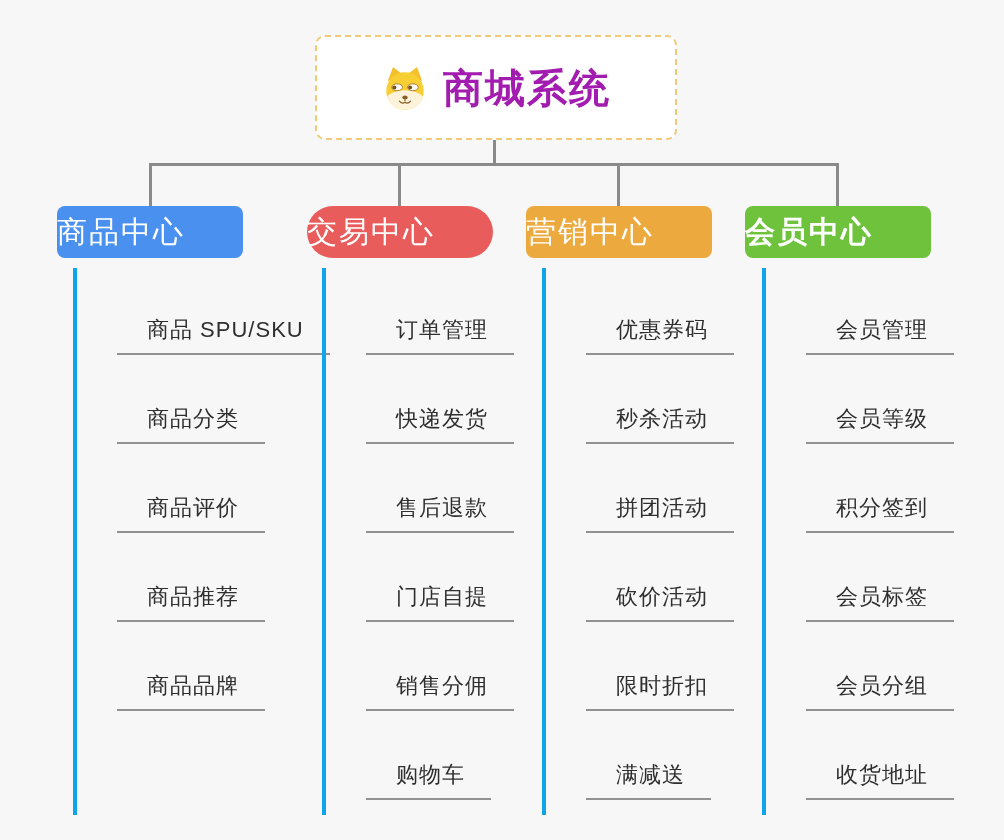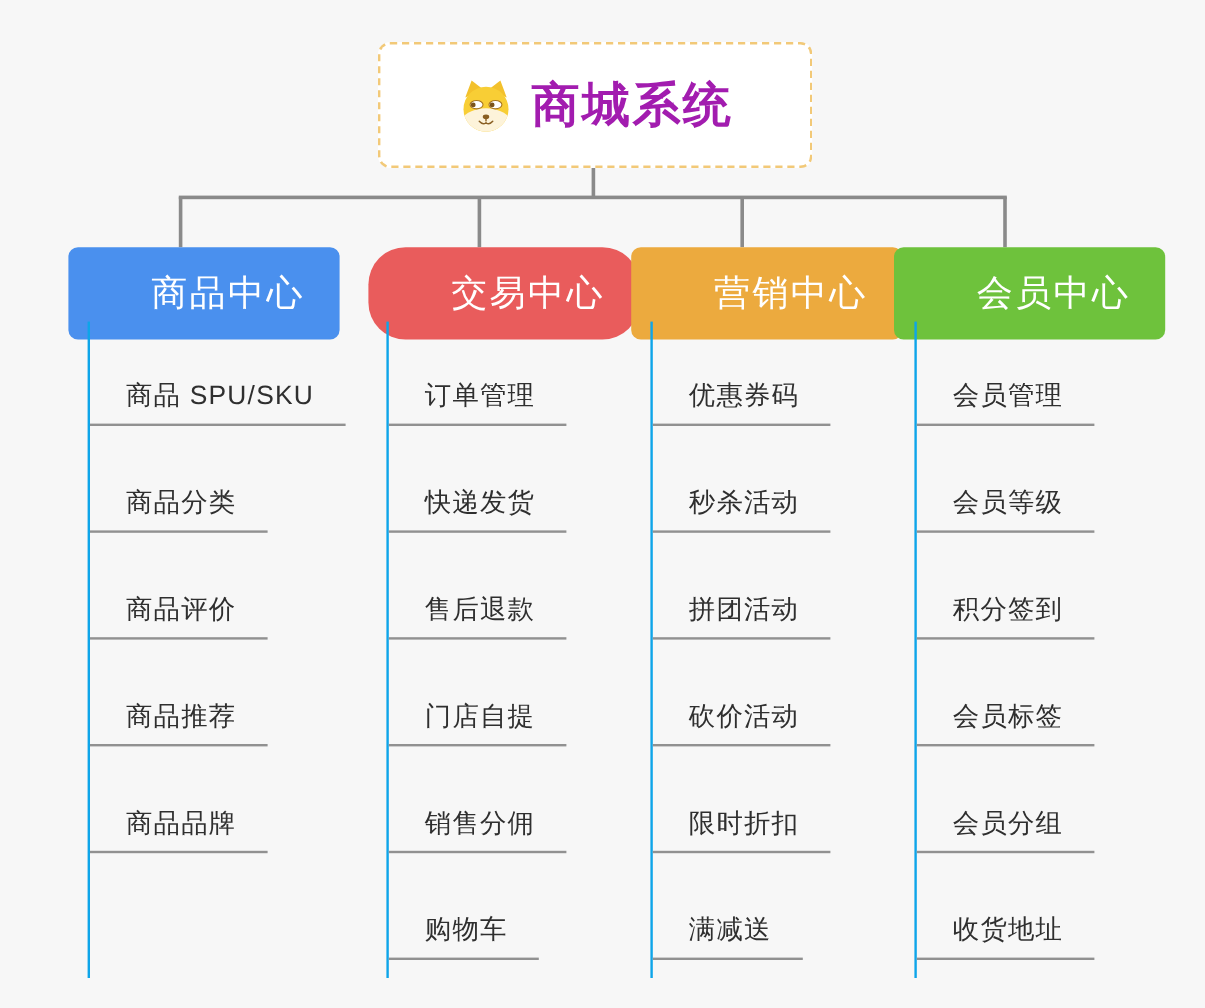--- a/index.html
+++ b/index.html
@@ -28,33 +28,34 @@
   .line{position:absolute;background:#8a8a8a;}
   .root-stem{left:493px;top:140px;width:3px;height:25px;}
   .trunk{left:149px;top:163px;width:690px;height:3px;}
   .drop{top:164px;width:3px;height:42px;}
   .drop-1{left:149px;}
   .drop-2{left:398px;}
   .drop-3{left:617px;}
   .drop-4{left:836px;}
   
   .branch-box{
-    position:absolute;top:206px;width:186px;height:77px;
+    position:absolute;top:206px;width:186px;height:52px;
     border-radius:8px;
-    display:flex;align-items:center;justify-content:center;
-    color:#ffffff;font-size:30px;letter-spacing:2px;padding-left:40px;
+    display:flex;align-items:center;
+    color:#ffffff;font-size:30px;letter-spacing:2px;
   }
   .branch-box-1{left:57px;}
   .branch-box-2{left:307px;}
   .branch-box-3{left:526px;font-family:Liberation Mono, monospace;}
   .branch-box-4{left:745px;}
   
   .children{
     position:absolute;top:268px;height:547px;
-    border-left:2px solid #0ea5e9;
+    border-left:4px solid #0ea5e9;
+    padding-left:40px;
   }
   .children-1{left:73px;}
   .children-2{left:322px;}
   .children-3{left:542px;}
   .children-4{left:762px;}
   .leaf{
     display:flex;align-items:flex-end;
     height:89px;
     width:fit-content;
     box-sizing:border-box;
@@ -99,21 +100,21 @@
 
 <div class="branch-box branch-box-1" style="background: rgb(74, 144, 238);">
   <span>商品中心</span>
 </div>
 <div class="branch-box branch-box-2" style="background: rgb(233, 92, 92); border-radius: 31px;">
   <span>交易中心</span>
 </div>
 <div class="branch-box branch-box-3" style="background: rgb(236, 170, 62);">
   <span>营销中心</span>
 </div>
-<div class="branch-box branch-box-4" style="background: rgb(110, 194, 60);">
+<div class="branch-box branch-box-4" style="background: rgb(110, 194, 60); font-weight: bold;">
   <span>会员中心</span>
 </div>
 
 <div class="children children-1">
   <div class="leaf">商品 SPU/SKU</div>
   <div class="leaf">商品分类</div>
   <div class="leaf">商品评价</div>
   <div class="leaf">商品推荐</div>
   <div class="leaf">商品品牌</div>
 </div>

